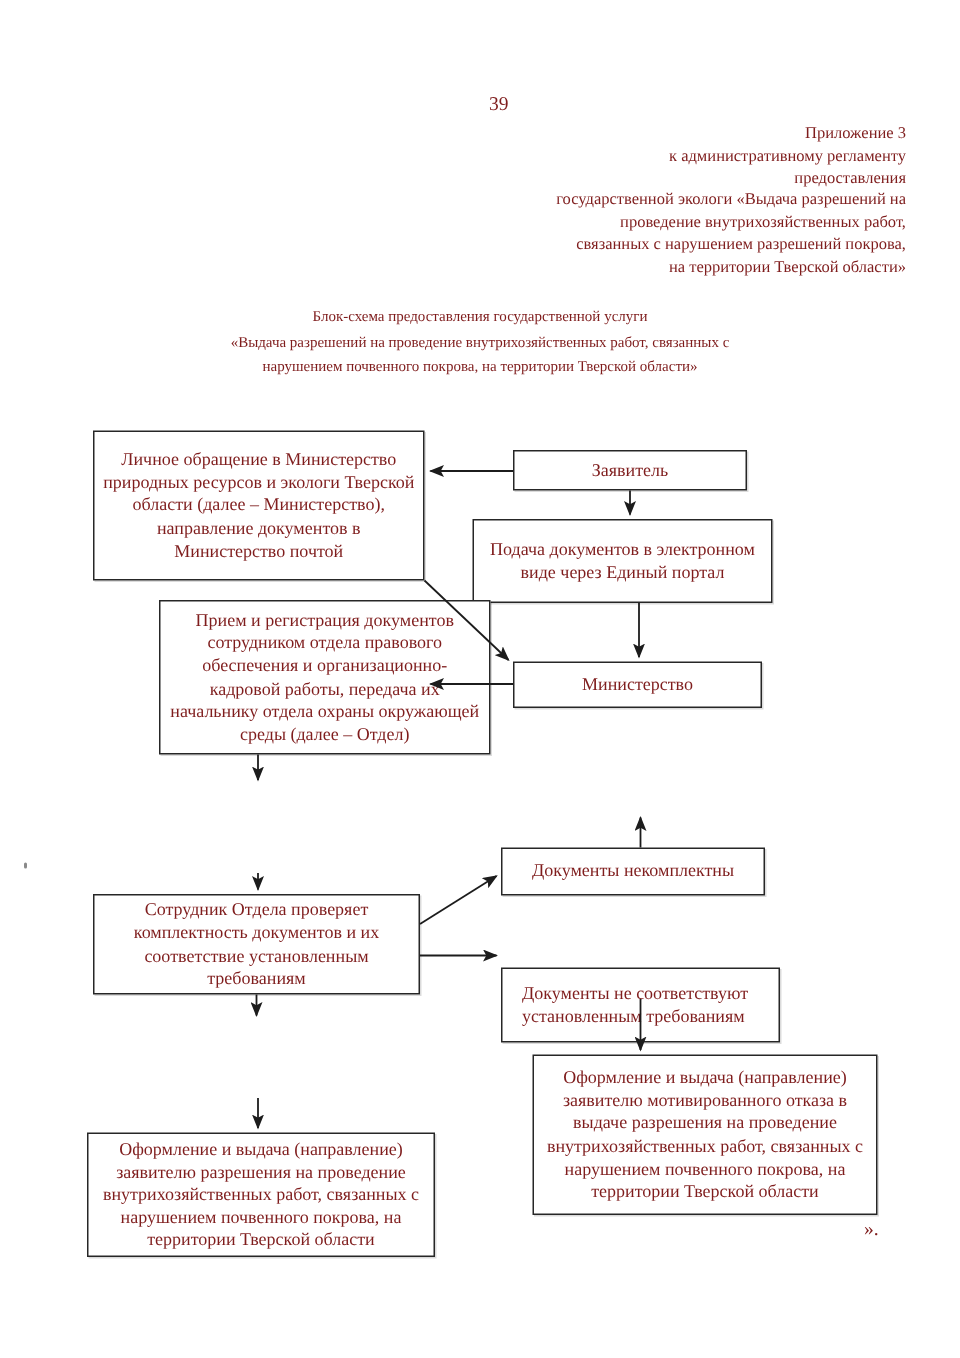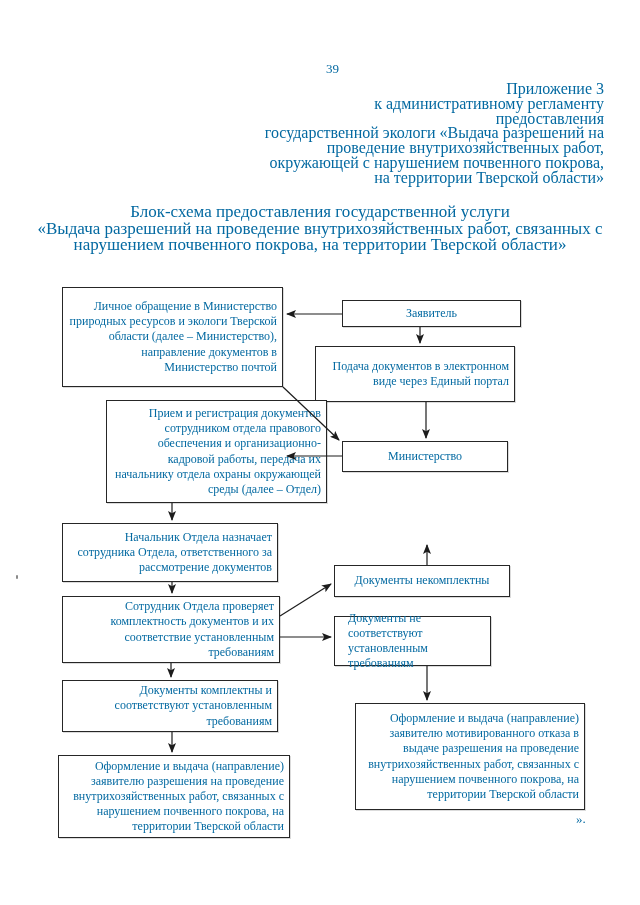--- a/index.html
+++ b/index.html
@@ -1,63 +1,63 @@
 <!DOCTYPE html>
 <html><head>
 <meta charset="utf-8">
 <style>
   html,body{margin:0;padding:0;background:#e8e8e8;}
   .page{
     position:relative;width:640px;height:905px;background:#ffffff;
-    font-family:"Liberation Serif","DejaVu Serif",serif;color:#0369a1;
+    font-family:"Liberation Serif","DejaVu Serif",serif;color:#7f1d1d;
     overflow:hidden;margin:0 auto;
   }
   .abs{position:absolute;}
   .page-number{left:326px;top:61px;font-size:13px;}
-  .appendix{right:36px;top:82px;width:430px;text-align:right;font-size:16px;line-height:14.8px;}
-  .doc-title{left:0;top:204px;width:640px;text-align:center;font-size:17px;line-height:16.5px;}
+  .appendix{right:36px;top:82px;width:430px;text-align:right;font-size:11px;line-height:14.8px;}
+  .doc-title{left:0;top:204px;width:640px;text-align:center;font-size:10px;line-height:16.5px;}
   .closing-quote{left:576px;top:811px;font-size:13px;}
   .fc-box{
     position:absolute;box-sizing:border-box;background:#fff;
     border:1px solid #262626;box-shadow:1px 1px 0 rgba(0,0,0,0.14);
     display:flex;align-items:center;justify-content:center;
-    text-align:right;font-size:12px;line-height:15.2px;padding:3px 5px;
+    text-align:center;font-size:12px;line-height:15.2px;padding:3px 5px;
   }
   .fc-box.align-left{justify-content:flex-start;text-align:left;padding-left:13px;}
   
   .b-personal        {left:62px;  top:287px; width:221px; height:100px;}
-  .b-applicant       {left:342px; top:300px; width:179px; height:27px;}
+  .b-applicant       {left:342px; top:300px; width:156px; height:27px;}
   .b-electronic      {left:315px; top:346px; width:200px; height:56px;}
   .b-ministry        {left:342px; top:441px; width:166px; height:31px;}
   .b-reception       {left:62px;  top:400px; width:221px; height:103px;margin-left:44px;}
   .b-interagency     {left:334px; top:502px; width:186px; height:40px;}
   .b-head-assigns    {left:62px;  top:523px; width:216px; height:59px;}
   .b-incomplete      {left:334px; top:565px; width:176px; height:32px;}
   .b-employee-checks {left:62px;  top:596px; width:218px; height:67px;}
-  .b-noncompliant    {left:334px; top:616px; width:157px; height:50px;}
+  .b-noncompliant    {left:334px; top:645px; width:186px; height:50px;}
   .b-complete        {left:62px;  top:680px; width:216px; height:52px;}
   .b-issue-permit    {left:58px;  top:755px; width:232px; height:83px;}
   .b-issue-refusal   {left:355px; top:703px; width:230px; height:107px;}
   .overlay{position:absolute;left:0;top:0;pointer-events:none;}
   .scan-speck{left:16px;top:575px;width:2px;height:4px;background:#8a8a8a;border-radius:1px;}
 </style>
 </head>
 <body>
 
 <div class="page">
 
   <div class="abs page-number">39</div>
 
   <div class="abs appendix">
     <div>Приложение 3</div>
     <div>к административному регламенту</div>
     <div>предоставления</div>
     <div>государственной экологи «Выдача разрешений на</div>
     <div>проведение внутрихозяйственных работ,</div>
-    <div>окружающей с нарушением почвенного покрова,</div>
+    <div>связанных с нарушением разрешений покрова,</div>
     <div>на территории Тверской области»</div>
   </div>
 
   <div class="abs doc-title">
     <div>Блок-схема предоставления государственной услуги</div>
     <div>«Выдача разрешений на проведение внутрихозяйственных работ, связанных с</div>
     <div>нарушением почвенного покрова, на территории Тверской области»</div>
   </div>
 
   <div class="fc-box b-personal">
@@ -68,34 +68,28 @@
   </div>
   <div class="fc-box b-electronic">
     <span>Подача документов в электронном виде через Единый портал</span>
   </div>
   <div class="fc-box b-ministry">
     <span>Министерство</span>
   </div>
   <div class="fc-box b-reception">
     <span>Прием и регистрация документов сотрудником отдела правового обеспечения и организационно-кадровой работы, передача их начальнику отдела охраны окружающей среды (далее – Отдел)</span>
   </div>
-  <div class="fc-box b-head-assigns">
-    <span>Начальник Отдела назначает сотрудника Отдела, ответственного за рассмотрение документов</span>
-  </div>
   <div class="fc-box b-incomplete">
     <span>Документы некомплектны</span>
   </div>
   <div class="fc-box b-employee-checks">
     <span>Сотрудник Отдела проверяет комплектность документов и их соответствие установленным требованиям</span>
   </div>
   <div class="fc-box b-noncompliant align-left">
     <span>Документы не соответствуют установленным требованиям</span>
-  </div>
-  <div class="fc-box b-complete">
-    <span>Документы комплектны и соответствуют установленным требованиям</span>
   </div>
   <div class="fc-box b-issue-permit">
     <span>Оформление и выдача (направление) заявителю разрешения на проведение внутрихозяйственных работ, связанных с нарушением почвенного покрова, на территории Тверской области</span>
   </div>
   <div class="fc-box b-issue-refusal">
     <span>Оформление и выдача (направление) заявителю мотивированного отказа в выдаче разрешения на проведение внутрихозяйственных работ, связанных с нарушением почвенного покрова, на территории Тверской области</span>
   </div>
 
   <svg class="overlay" width="640" height="905" viewBox="0 0 640 905">
     <defs>

